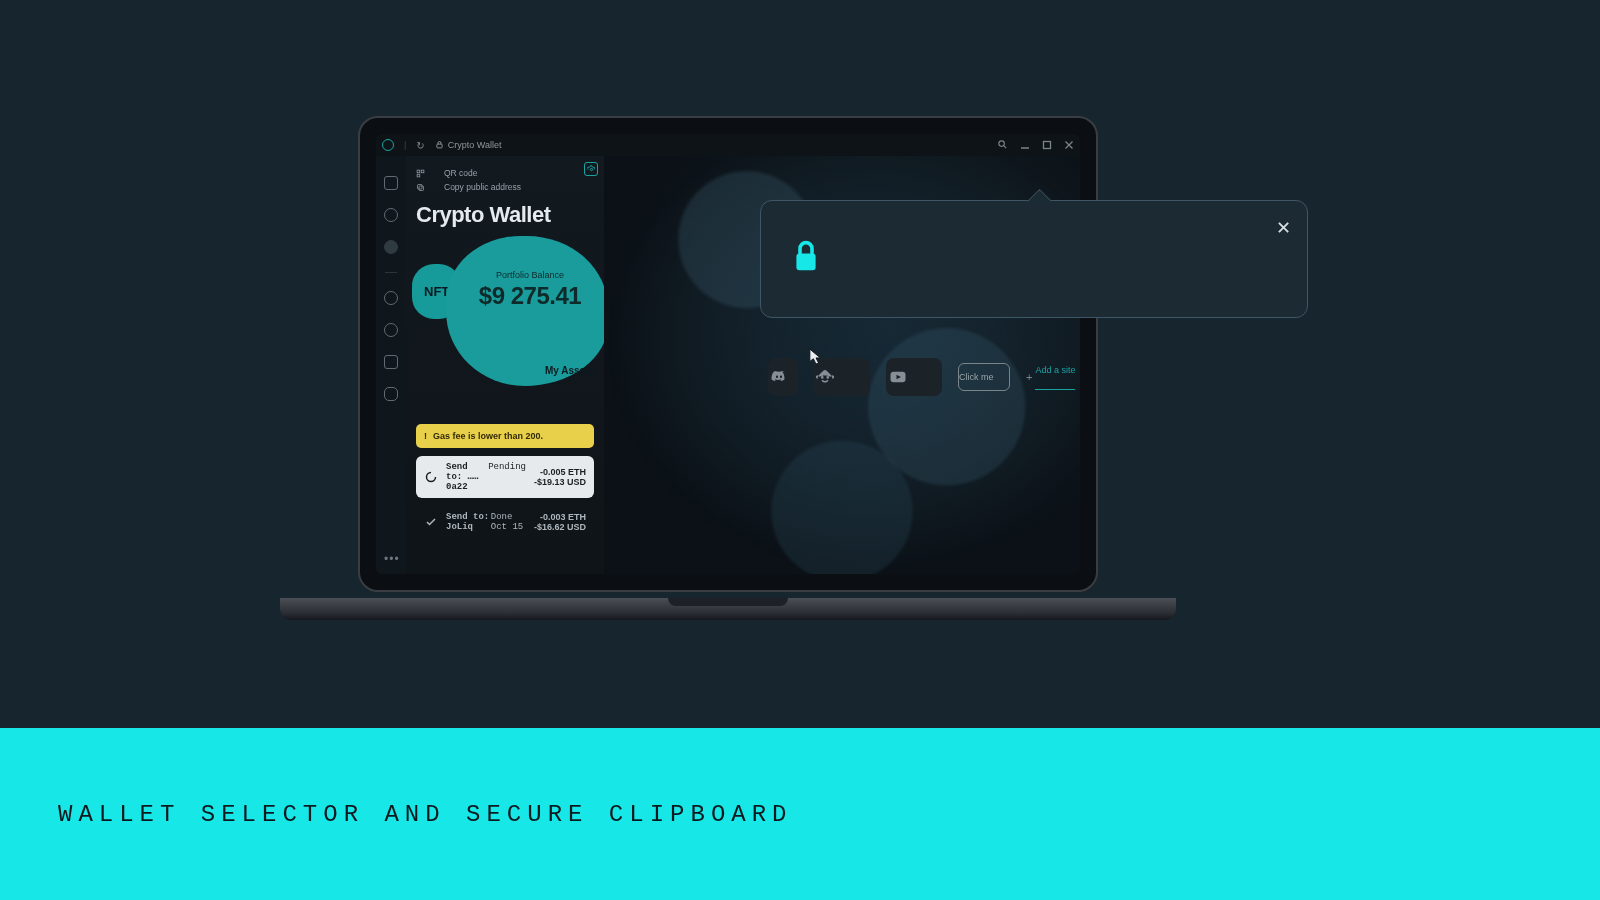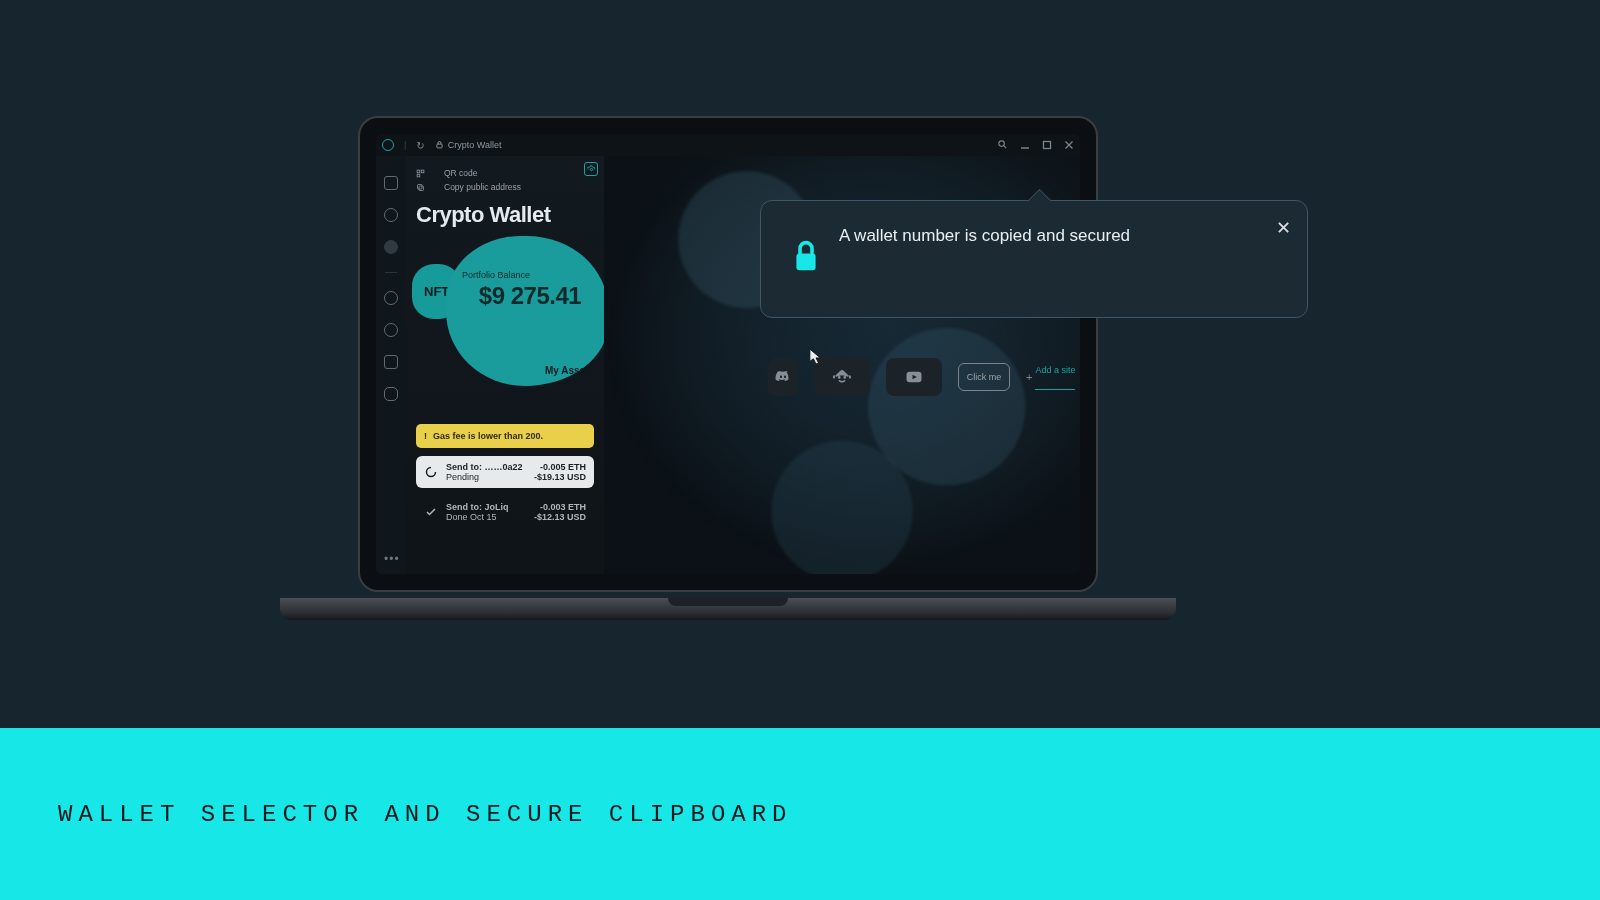--- a/index.html
+++ b/index.html
@@ -166,21 +166,21 @@
   }
   .balance-blob {
     position: absolute;
     top: 80px; left: 40px;
     width: 162px; height: 150px;
     background: #1a9c9c;
     border-radius: 55% 60% 62% 58% / 52% 58% 50% 60%;
     padding: 34px 10px 8px 16px;
     color: #0c1a1f;
   }
-  .balance-blob .pb { font-size: 9px; color: #0e2a2a; margin-bottom: 2px; }
+  .balance-blob .pb { font-size: 9px; color: #0e2a2a; margin-bottom: 2px; text-align: center; }
   .balance-amt { font-size: 24px; font-weight: 800; color: #0e2a2a; letter-spacing: -0.5px; text-align: center; }
   .my-assets {
     position: absolute; right: 14px; bottom: 10px;
     text-align: right; font-size: 10px; font-weight: 700; color: #0c1a1f;
   }
   .arrow-dr {
     display: inline-block; width: 14px; height: 14px;
     transform: translate(29px, 0);
     position: relative;
   }
@@ -207,21 +207,21 @@
     border-radius: 6px;
     padding: 6px 8px;
     display: flex; align-items: center; gap: 8px;
     font-size: 9px;
   }
   .tx-card.dark {
     background: transparent; color: #aeb7bd;
   }
   .tx-left { display: flex; align-items: center; gap: 6px; }
   .tx-ico { width: 14px; height: 14px; display: flex; align-items: center; justify-content: center; }
-  .tx-mid { flex: 1; display: flex; flex-direction: column; }
+  .tx-mid { flex: 1; display: flex; flex-direction: row; font-family: Liberation Mono, monospace; }
   .tx-amt { text-align: right; font-weight: 700; font-size: 9px; }
   .tx-amt div:last-child { font-weight: 600; }
 
   
   .startpage {
     flex: 1;
     position: relative;
     background: radial-gradient(ellipse at 60% 40%, #1a2a33 0%, #0b1116 70%);
     overflow: hidden;
   }
@@ -249,21 +249,21 @@
   }
   .tiles {
     position: absolute;
     top: 202px; left: 164px;
     display: flex; align-items: center; gap: 16px;
   }
   .tile {
     width: 56px; height: 38px;
     background: #1b2329;
     border-radius: 8px;
-    display:flex; align-items:center; justify-content:center;
+    display:flex; align-items:center; 
     color: #868f95;
   }
   .tile.outlined {
     width: 52px; height: 28px;
     background: transparent;
     border: 1px solid #7a848a;
     color: #9aa3a8; font-size: 9px;
     border-radius: 6px;
   }
   .add-site {
@@ -466,21 +466,21 @@
                       <path d="M4 12l5 5L20 6"></path>
                     </svg>
                 </span>
               </div>
               <div class="tx-mid">
                 <div style="font-weight:700;">Send to: JoLiq</div>
                 <div>Done Oct 15</div>
               </div>
               <div class="tx-amt">
                 <div>-0.003 ETH</div>
-                <div>-$12.13 USD</div>
+                <div>-$16.62 USD</div>
               </div>
             </div>
           </div>
         </div>
 
         <div class="startpage">
           <div class="abstract"></div>
           <div class="customize-btn">
             <span>Customize Start Page</span>
           </div>
@@ -529,18 +529,17 @@
 </div>
 
 <div class="notice">
   <span class="lock">
     <svg width="30" height="36" viewBox="0 0 24 30">
         <path d="M7 12V8a5 5 0 0 1 10 0v4" fill="none" stroke="#17e7e7" stroke-width="3" stroke-linecap="round"></path>
         <rect x="4" y="12" width="16" height="14" rx="2.5" fill="#17e7e7"></rect>
       </svg>
   </span>
   <span class="close">✕</span>
-  <div class="msg">A wallet number is copied and secured</div>
 </div>
 
 <div class="banner">
   <span class="banner-text">WALLET SELECTOR AND SECURE CLIPBOARD</span>
 </div>
 
 </body></html>

